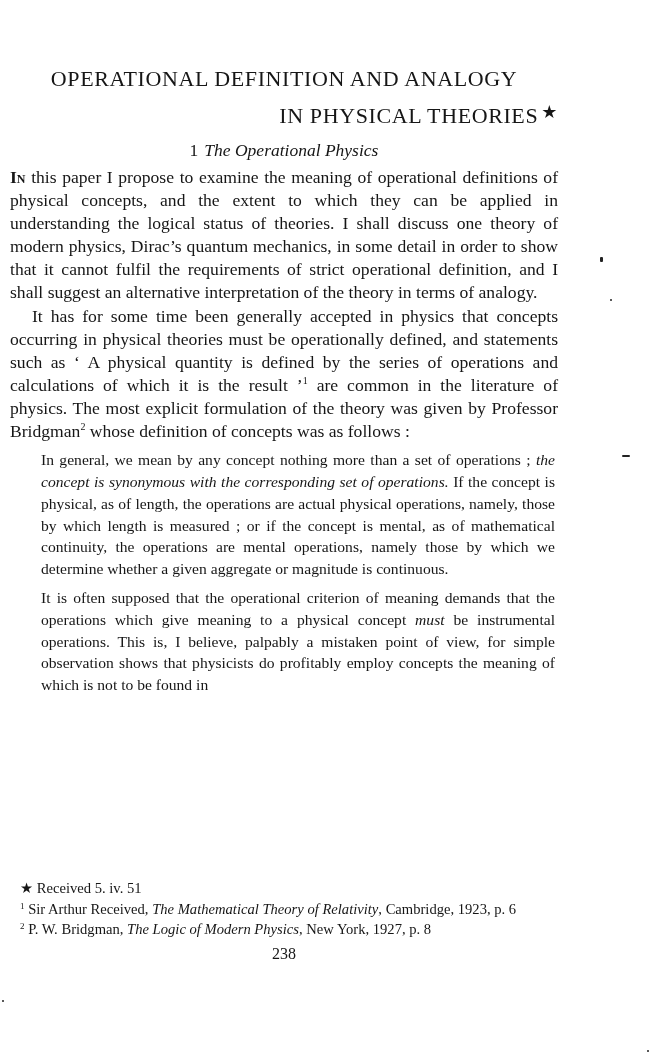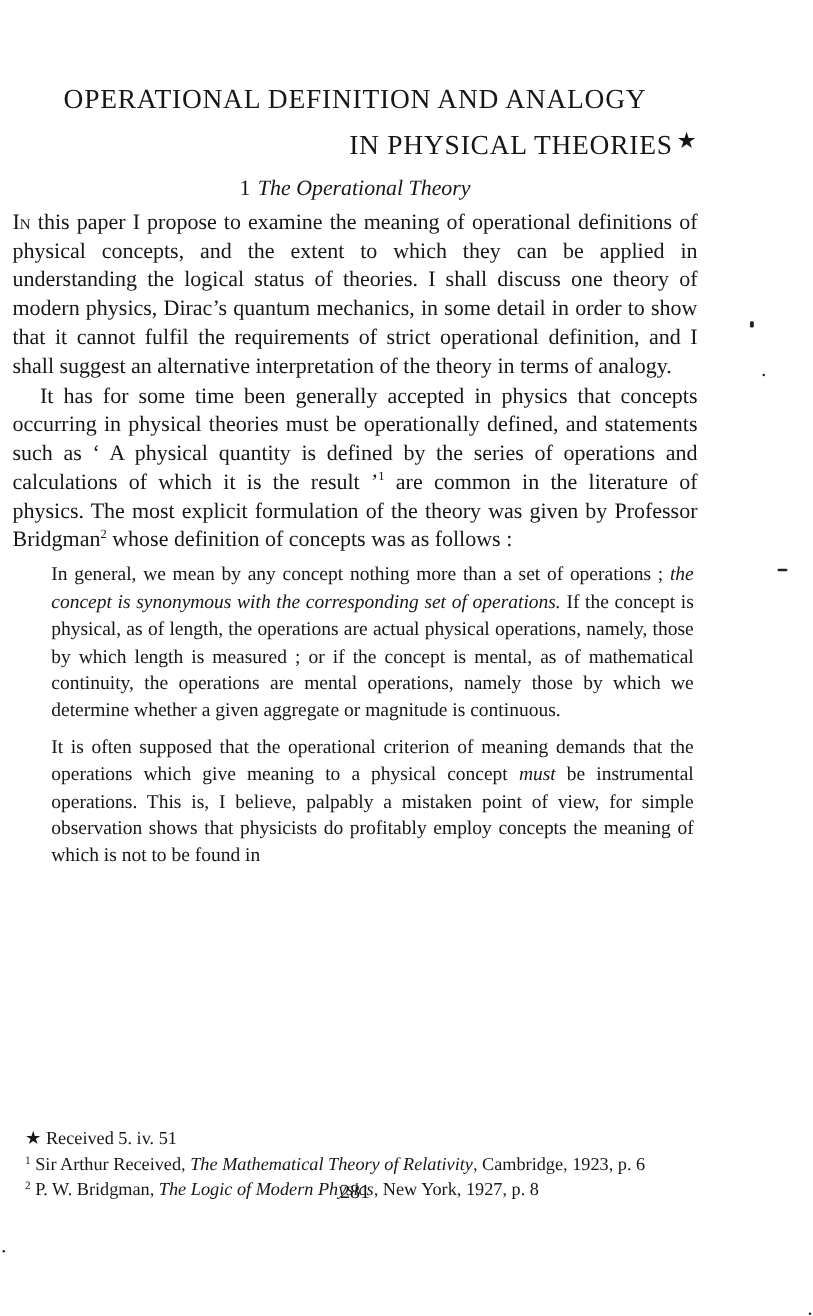--- a/index.html
+++ b/index.html
@@ -55,38 +55,38 @@
       width: 548px;
     }
     .para {
       margin: 0;
       font-size: 17.6px;
       line-height: 23.1px;
       text-align: justify;
       hyphens: manual;
     }
     .para.indent { text-indent: 22px; }
-    .smallcaps { font-variant: small-caps; }
+    .smallcaps { font-variant: small-caps; font-weight: bold; }
     .quote {
       margin: 6px 0 7px 31px;
       width: 514px;
       font-size: 15.6px;
       line-height: 21.8px;
       text-align: justify;
       font-family: Liberation Serif, serif;
     }
     .quote i { font-style: italic; }
     sup.fn {
       font-size: 10px;
       vertical-align: 7px;
       line-height: 0;
     }
     .footnotes {
       position: absolute;
-      top: 901px;
+      top: 878px;
       left: 0;
       width: 548px;
       font-size: 14.6px;
       line-height: 20.5px;
     }
     .fn-line { margin: 0; text-align: justify; }
     .fn-line.first { text-indent: 10px; }
     .fn-line i { }
     .fn-line sup { font-size: 9px; vertical-align: 5px; line-height: 0; }
     .page-number {
@@ -105,41 +105,41 @@
     }
   </style>
 </head>
 <body>
 
 <div class="page">
 
   <h1 class="title title-line1">OPERATIONAL DEFINITION AND ANALOGY</h1>
   <h1 class="title title-line2"><span>IN PHYSICAL THEORIES</span><span class="star">★</span></h1>
 
-  <h2 class="section-heading"><span class="num">1</span><span class="name">The Operational Theory</span></h2>
+  <h2 class="section-heading"><span class="num">1</span><span class="name">The Operational Physics</span></h2>
 
   <div class="body">
 
     <p class="para"><span class="smallcaps">In</span><span> this paper I propose to examine the meaning of operational defini­tions of physical concepts, and the extent to which they can be applied in understanding the logical status of theories.  I shall discuss one theory of modern physics, Dirac’s quantum mechanics, in some detail in order to show that it cannot fulfil the requirements of strict operational definition, and I shall suggest an alternative interpretation of the theory in terms of analogy.</span></p>
 
     <p class="para indent"><span>It has for some time been generally accepted in physics that con­cepts occurring in physical theories must be operationally defined, and statements such as ‘ A physical quantity is defined by the series of operations and calculations of which it is the result ’</span><sup class="fn">1</sup><span> are common in the literature of physics.  The most explicit formulation of the theory was given by Professor Bridgman</span><sup class="fn">2</sup><span> whose definition of con­cepts was as follows :</span></p>
 
     <p class="quote"><span>In general, we mean by any concept nothing more than a set of opera­tions ;  </span><i>the concept is synonymous with the corresponding set of operations.</i><span> If the concept is physical, as of length, the operations are actual physical operations, namely, those by which length is measured ;  or if the concept is mental, as of mathematical continuity, the operations are mental operations, namely those by which we determine whether a given aggregate or magnitude is continuous.</span></p>
 
 
     <p class="quote"><span>It is often supposed that the operational criterion of meaning demands that the operations which give meaning to a physical concept </span><i>must</i><span> be instrumental operations.  This is, I believe, palpably a mistaken point of view, for simple observation shows that physicists do profit­ably employ concepts the meaning of which is not to be found in</span></p>
 
   </div>
 
   <div class="footnotes">
     <p class="fn-line first"><span>★</span><span> Received 5. iv. 51</span></p>
     <p class="fn-line first"><sup>1</sup><span> Sir Arthur Received, </span><i>The Mathematical Theory of Relativity</i><span>, Cambridge, 1923, p. 6</span></p>
     <p class="fn-line first"><sup>2</sup><span> P. W. Bridgman, </span><i>The Logic of Modern Physics</i><span>, New York, 1927, p. 8</span></p>
   </div>
 
-  <div class="page-number">281</div>
+  <div class="page-number">238</div>
 </div>
 
 <div class="speck" style="left:600px;top:257px;width:3px;height:5px;"></div>
 <div class="speck" style="left:610px;top:299px;width:2px;height:2px;"></div>
 <div class="speck" style="left:622px;top:455px;width:8px;height:2px;"></div>
 <div class="speck" style="left:2px;top:1000px;width:2px;height:2px;"></div>
 <div class="speck" style="left:647px;top:1050px;width:2px;height:2px;"></div>
 
 </body></html>

